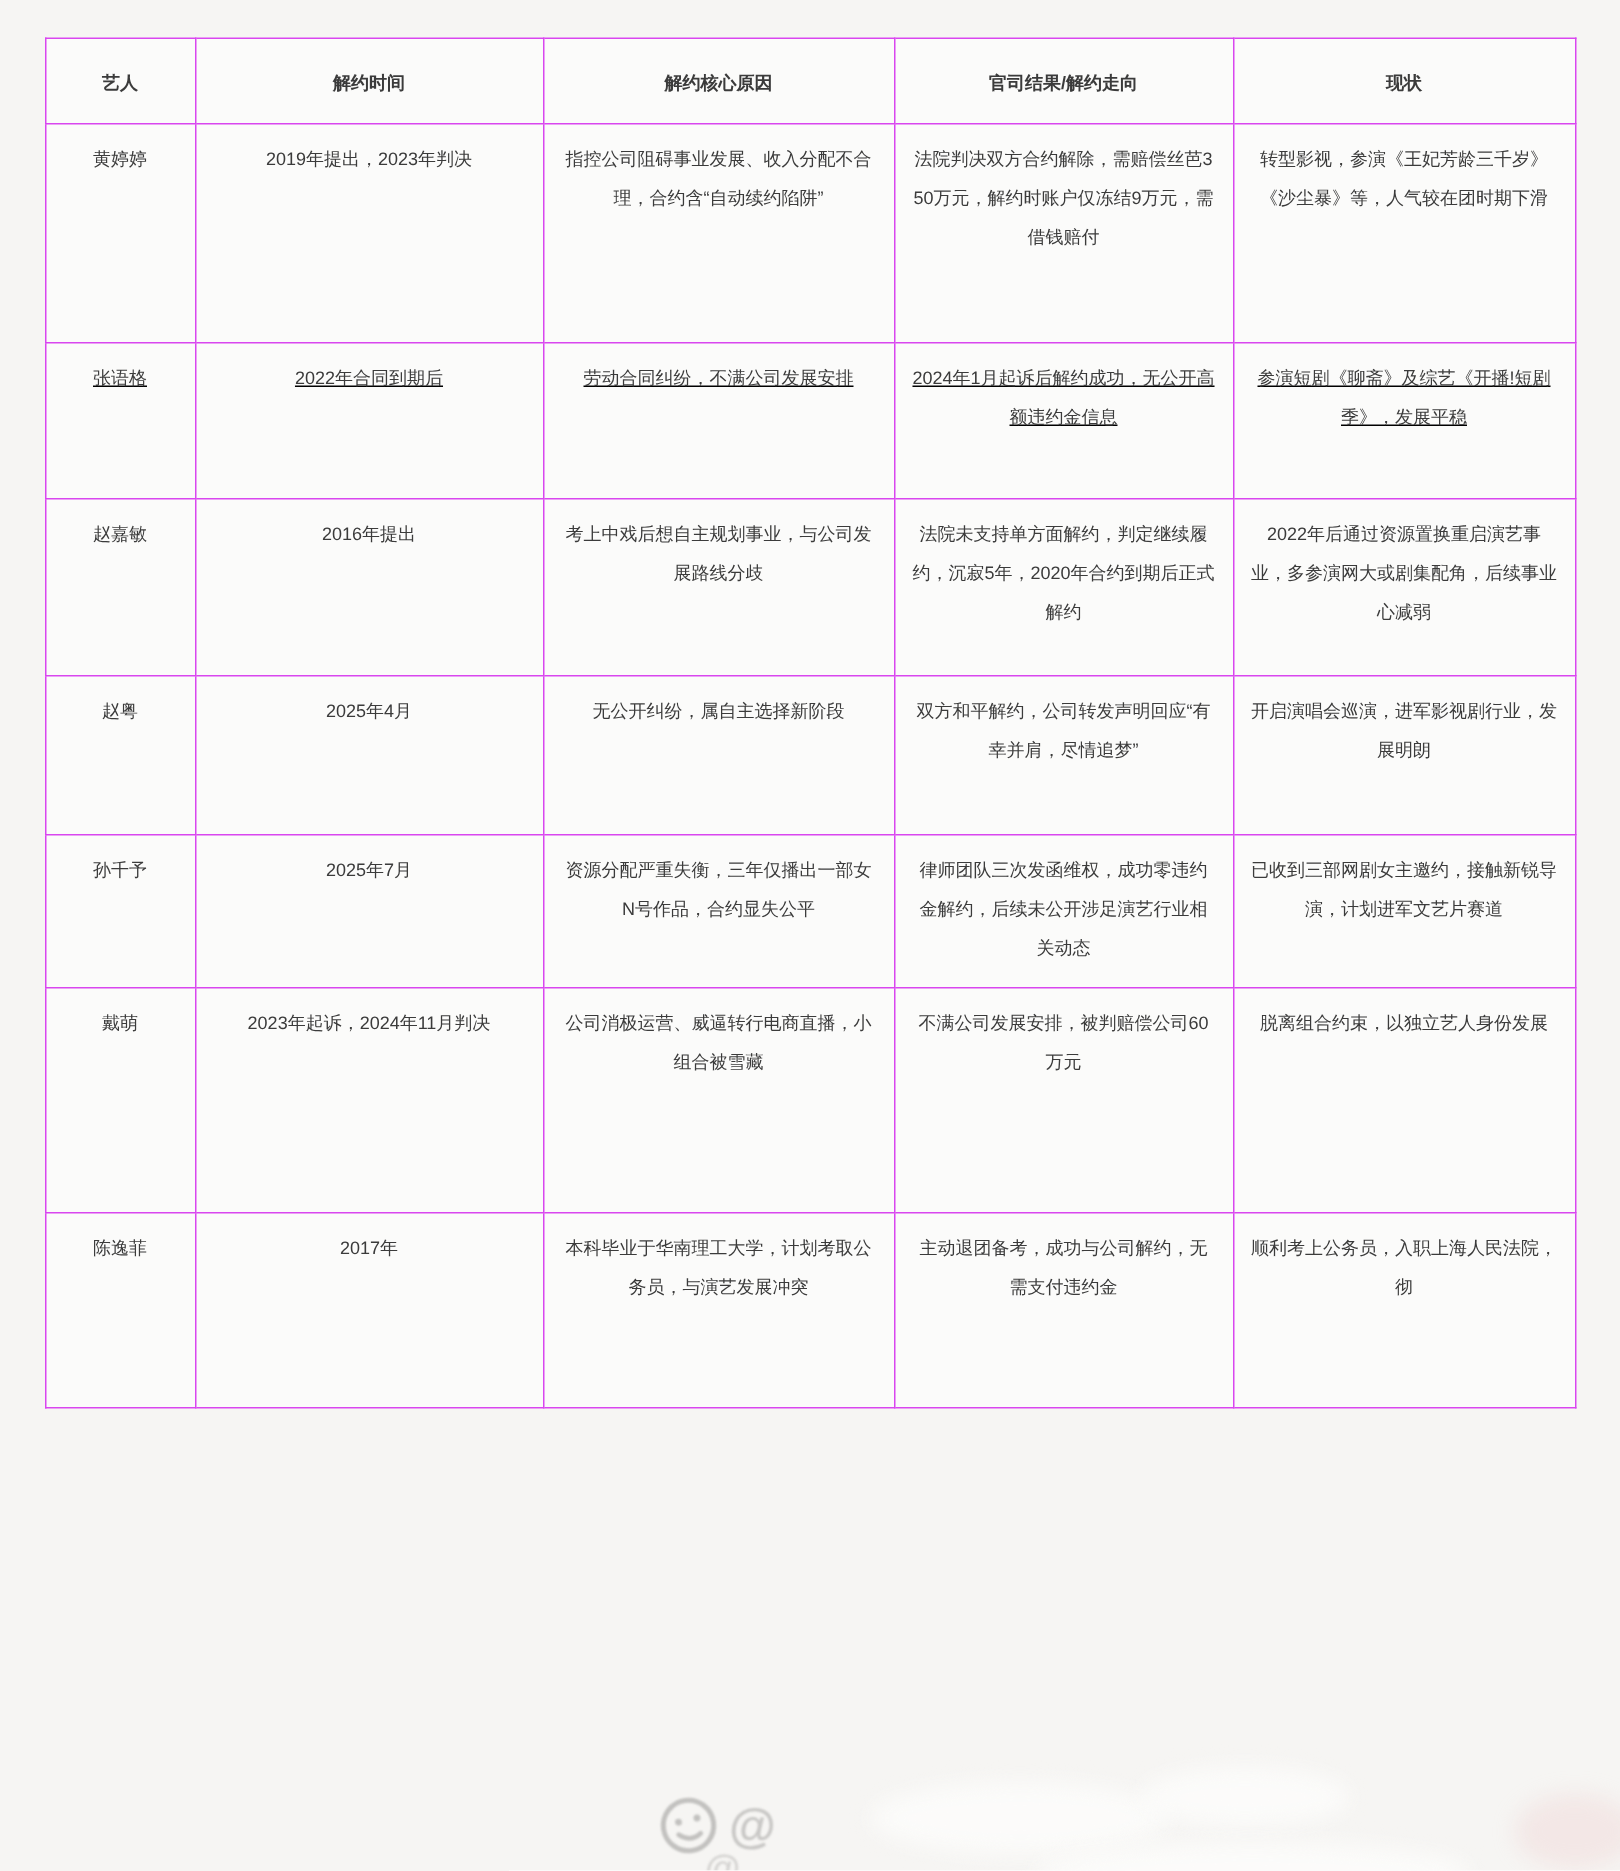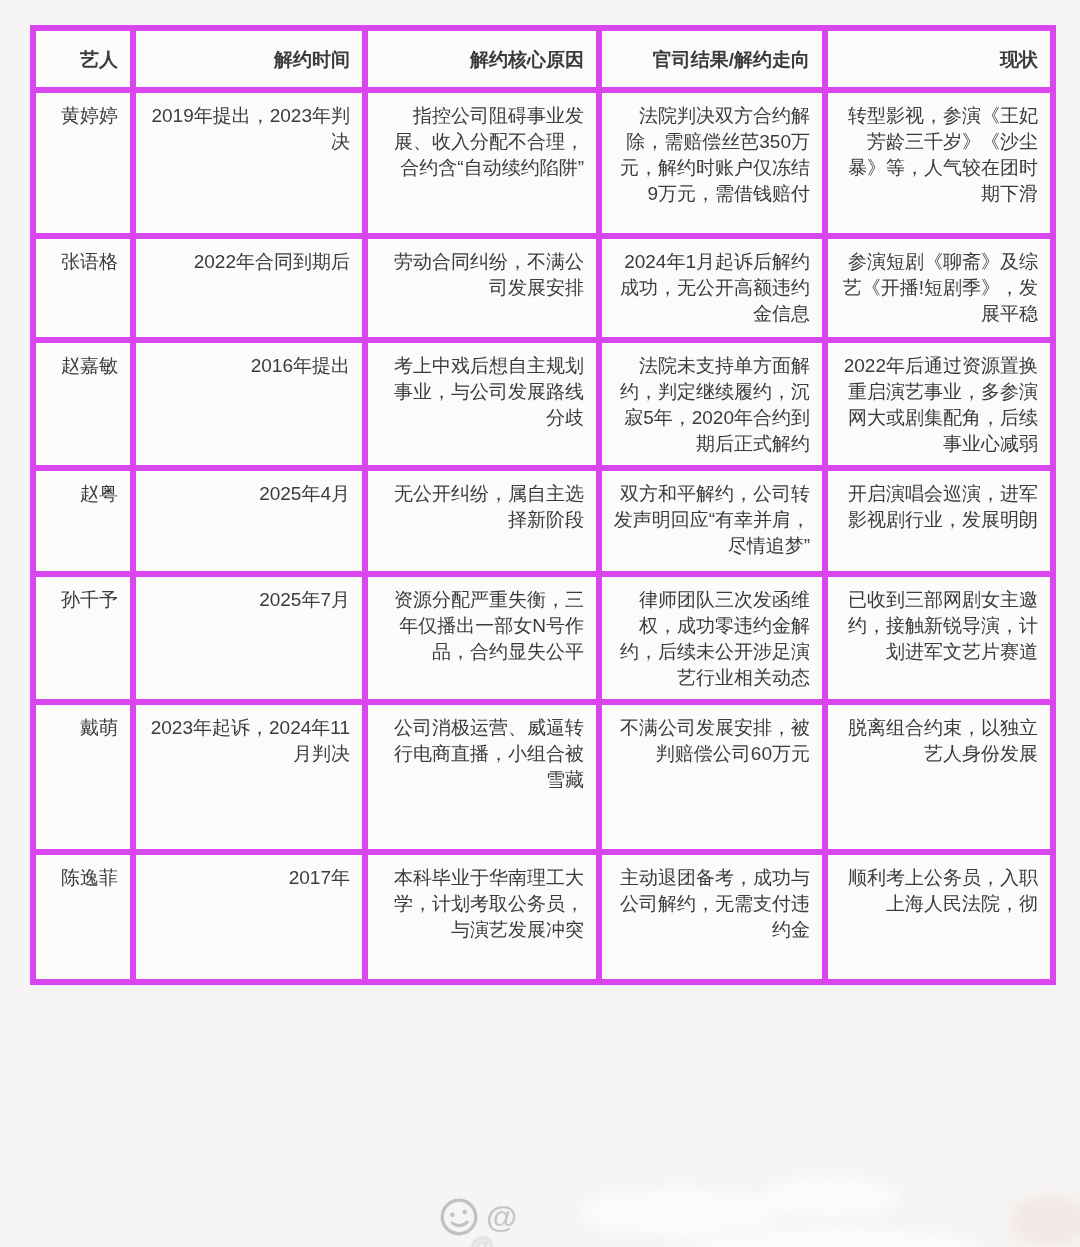--- a/index.html
+++ b/index.html
@@ -12,31 +12,31 @@
   }
   table.artists{
     position:absolute;left:30px;top:25px;
     width:1020px;
     border-collapse:collapse;
     table-layout:fixed;
     background:#fbfbfa;
   }
   col.c1{width:100px;} col.c2{width:232px;} col.c3{width:234px;} col.c4{width:226px;} col.c5{width:228px;}
   th,td{
-    border:6px solid #d946ef;
-    vertical-align:top;text-align:right;
+    border:1px solid #d946ef;
+    vertical-align:top;text-align:center;
     padding:10px 12px 8px 11px;
-    font-size:19px;line-height:26px;
+    font-size:12px;line-height:26px;
     color:#3b3b3b;font-weight:500;
     word-break:break-all;
   }
   th{font-weight:700;padding-top:16px;padding-bottom:14px;}
   thead tr{height:57px;}
   tbody tr:nth-child(1){height:146px;}
-  tbody tr:nth-child(2){height:104px;}
+  tbody tr:nth-child(2){height:104px;text-decoration:underline;}
   tbody tr:nth-child(3){height:118px;}
   tbody tr:nth-child(4){height:106px;}
   tbody tr:nth-child(5){height:102px;padding-left:40px;}
   tbody tr:nth-child(6){height:150px;}
   tbody tr:nth-child(7){height:130px;}
   tbody tr:nth-child(8){height:102px;}
   tbody tr:nth-child(9){height:102px;}
   tbody tr:nth-child(10){height:140px;}
 
   

